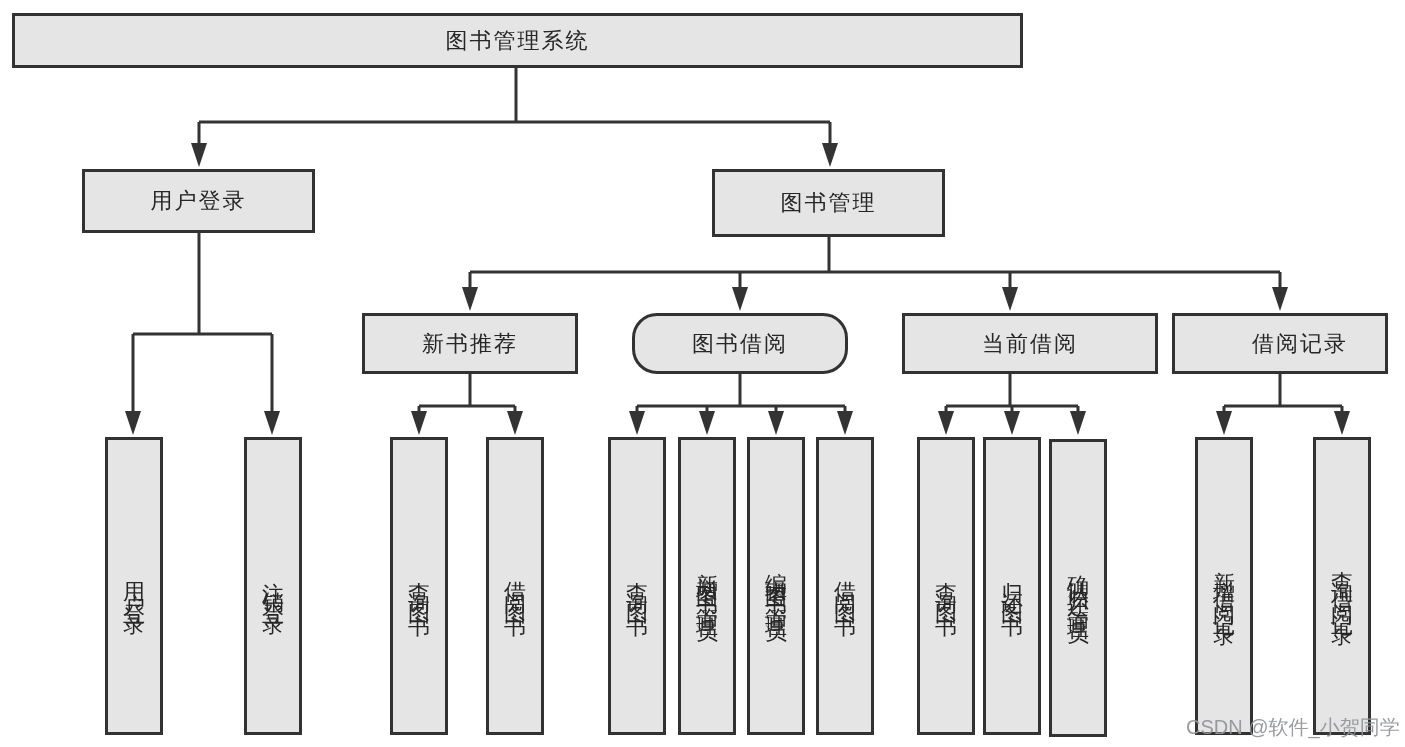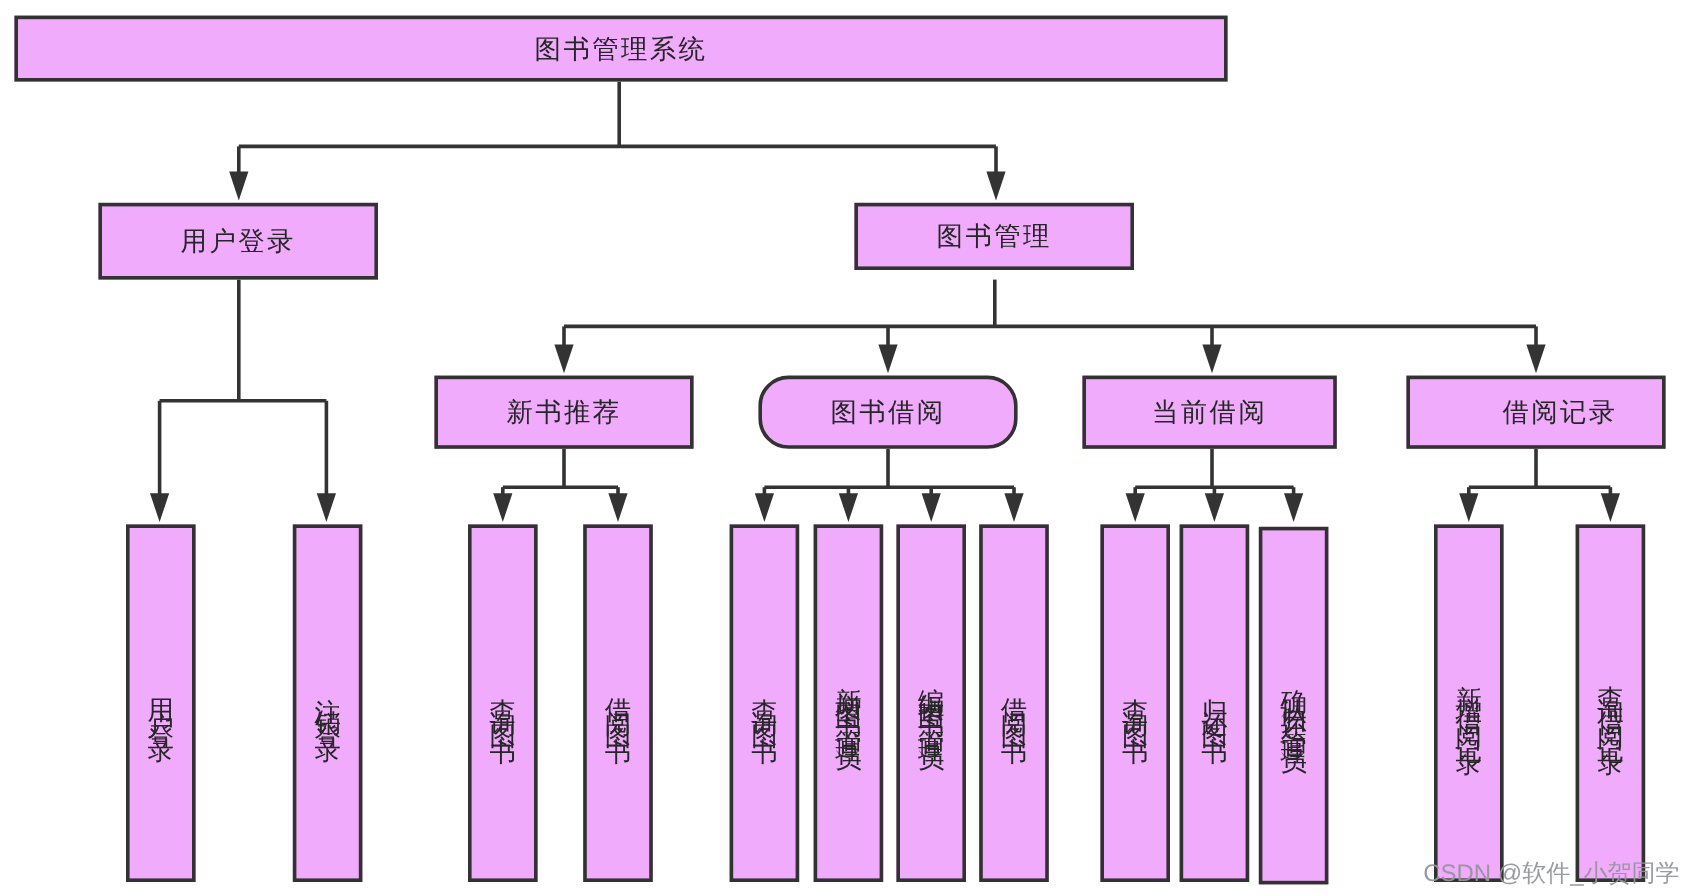--- a/index.html
+++ b/index.html
@@ -5,21 +5,21 @@
   * { margin: 0; padding: 0; box-sizing: border-box; }
   html, body { width: 1405px; height: 747px; background: #ffffff; overflow: hidden; }
   body { font-family: "Liberation Sans", "DejaVu Sans", sans-serif; position: relative; }
 
   .canvas { position: absolute; left: 0; top: 0; width: 1405px; height: 747px; }
 
   svg.connectors { position: absolute; left: 0; top: 0; width: 1405px; height: 747px; }
 
   .node {
     position: absolute;
-    background: #f0abfc;
+    background: #e5e5e5;
     border: 3px solid #323232;
     display: flex;
     align-items: center;
     justify-content: center;
     color: #262626;
     font-size: 22px;
     letter-spacing: 2px;
     z-index: 2;
   }
 
@@ -114,31 +114,31 @@
     </g>
   </svg>
 
   <div class="node" style="left:12px; top:13px; width:1011px; height:55px;">
     <span>图书管理系统</span>
   </div>
 
   <div class="node" style="left:82px; top:169px; width:233px; height:64px;">
     <span>用户登录</span>
   </div>
-  <div class="node" style="left:712px; top:169px; width:233px; height:56px;">
+  <div class="node" style="left:712px; top:169px; width:233px; height:68px;">
     <span>图书管理</span>
   </div>
 
   <div class="node" style="left:362px; top:313px; width:216px; height:61px;font-family:Liberation Mono, monospace;">
     <span>新书推荐</span>
   </div>
   <div class="node" style="left:632px; top:313px; width:216px; height:61px;border-radius:25px;">
     <span>图书借阅</span>
   </div>
-  <div class="node" style="left:902px; top:313px; width:212px; height:61px;">
+  <div class="node" style="left:902px; top:313px; width:256px; height:61px;">
     <span>当前借阅</span>
   </div>
   <div class="node" style="left:1172px; top:313px; width:216px; height:61px;padding-left:40px;">
     <span>借阅记录</span>
   </div>
 
   <div class="node leaf" style="left:105px; top:437px; width:58px; height:298px;">
     <span>用户登录</span>
   </div>
   <div class="node leaf" style="left:244px; top:437px; width:58px; height:298px;">

